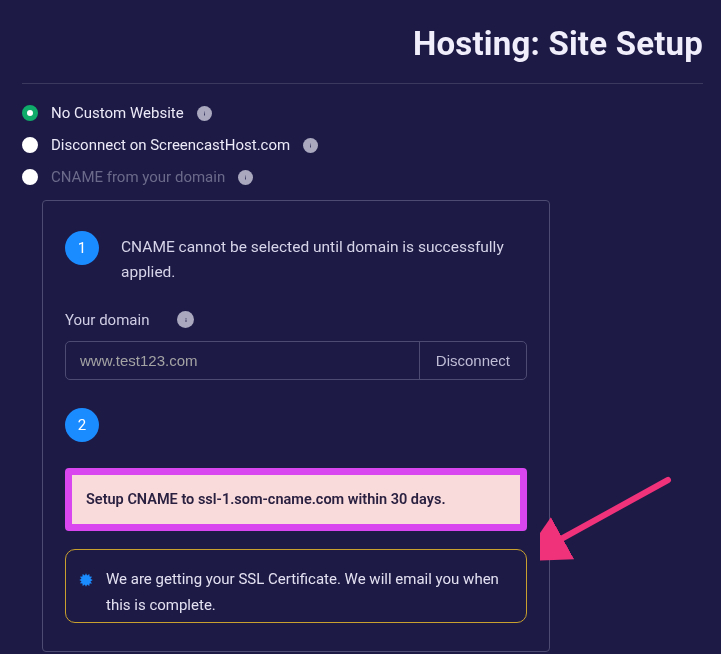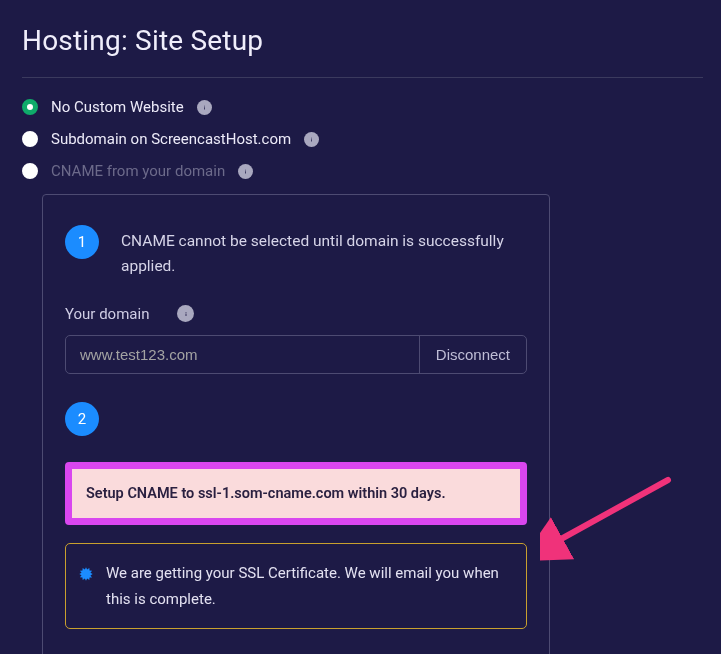--- a/index.html
+++ b/index.html
@@ -9,25 +9,26 @@
     width: 721px;
     height: 654px;
     overflow: hidden;
     color: #e7e6f2;
     position: relative;
   }
   .page {
     padding: 24px 18px 0 22px;
   }
   h1 {
-    font-size: 28px;
-    font-weight: 400;
+    font-size: 33px;
+    font-weight: 700;
     color: #f0eefb;
     letter-spacing: 0.2px;
     margin-bottom: 20px;
+    text-align: right;
   }
   .hr {
     border: none;
     border-top: 1px solid #3b3a5e;
     margin-bottom: 20px;
   }
   .radio-row {
     display: flex;
     align-items: center;
     gap: 13px;
@@ -123,22 +124,22 @@
     border-radius: 4px;
     padding: 16px 14px;
     color: #2a2040;
     font-size: 14.5px;
     font-weight: 600;
     margin-bottom: 18px;
     margin-top: 10px;
   }
   .alert-outline {
     border: 1px solid #c8a02e;
-    border-radius: 5px;
-    padding: 16px 14px 16px 12px;
+    border-radius: 10px;
+    padding: 16px 14px 4px 12px;
     display: flex;
     gap: 12px;
     align-items: flex-start;
   }
   .burst-icon {
     width: 16px; height: 16px;
     flex-shrink: 0;
     margin-top: 6px;
   }
   .burst-icon svg { width: 16px; height: 16px; fill: #1b8cff; }
@@ -170,21 +171,21 @@
     <span class="radio-label">No Custom Website</span>
     <span class="info-icon">
       <svg viewBox="0 0 24 24">
           <path d="M11 7h2v2h-2V7zm0 4h2v6h-2v-6z"></path>
         </svg>
     </span>
   </div>
 
   <div class="radio-row">
     <span class="radio"></span>
-    <span class="radio-label">Subdomain on ScreencastHost.com</span>
+    <span class="radio-label">Disconnect on ScreencastHost.com</span>
     <span class="info-icon">
       <svg viewBox="0 0 24 24">
           <path d="M11 7h2v2h-2V7zm0 4h2v6h-2v-6z"></path>
         </svg>
     </span>
   </div>
 
   <div class="radio-row muted">
     <span class="radio"></span>
     <span class="radio-label">CNAME from your domain</span>

